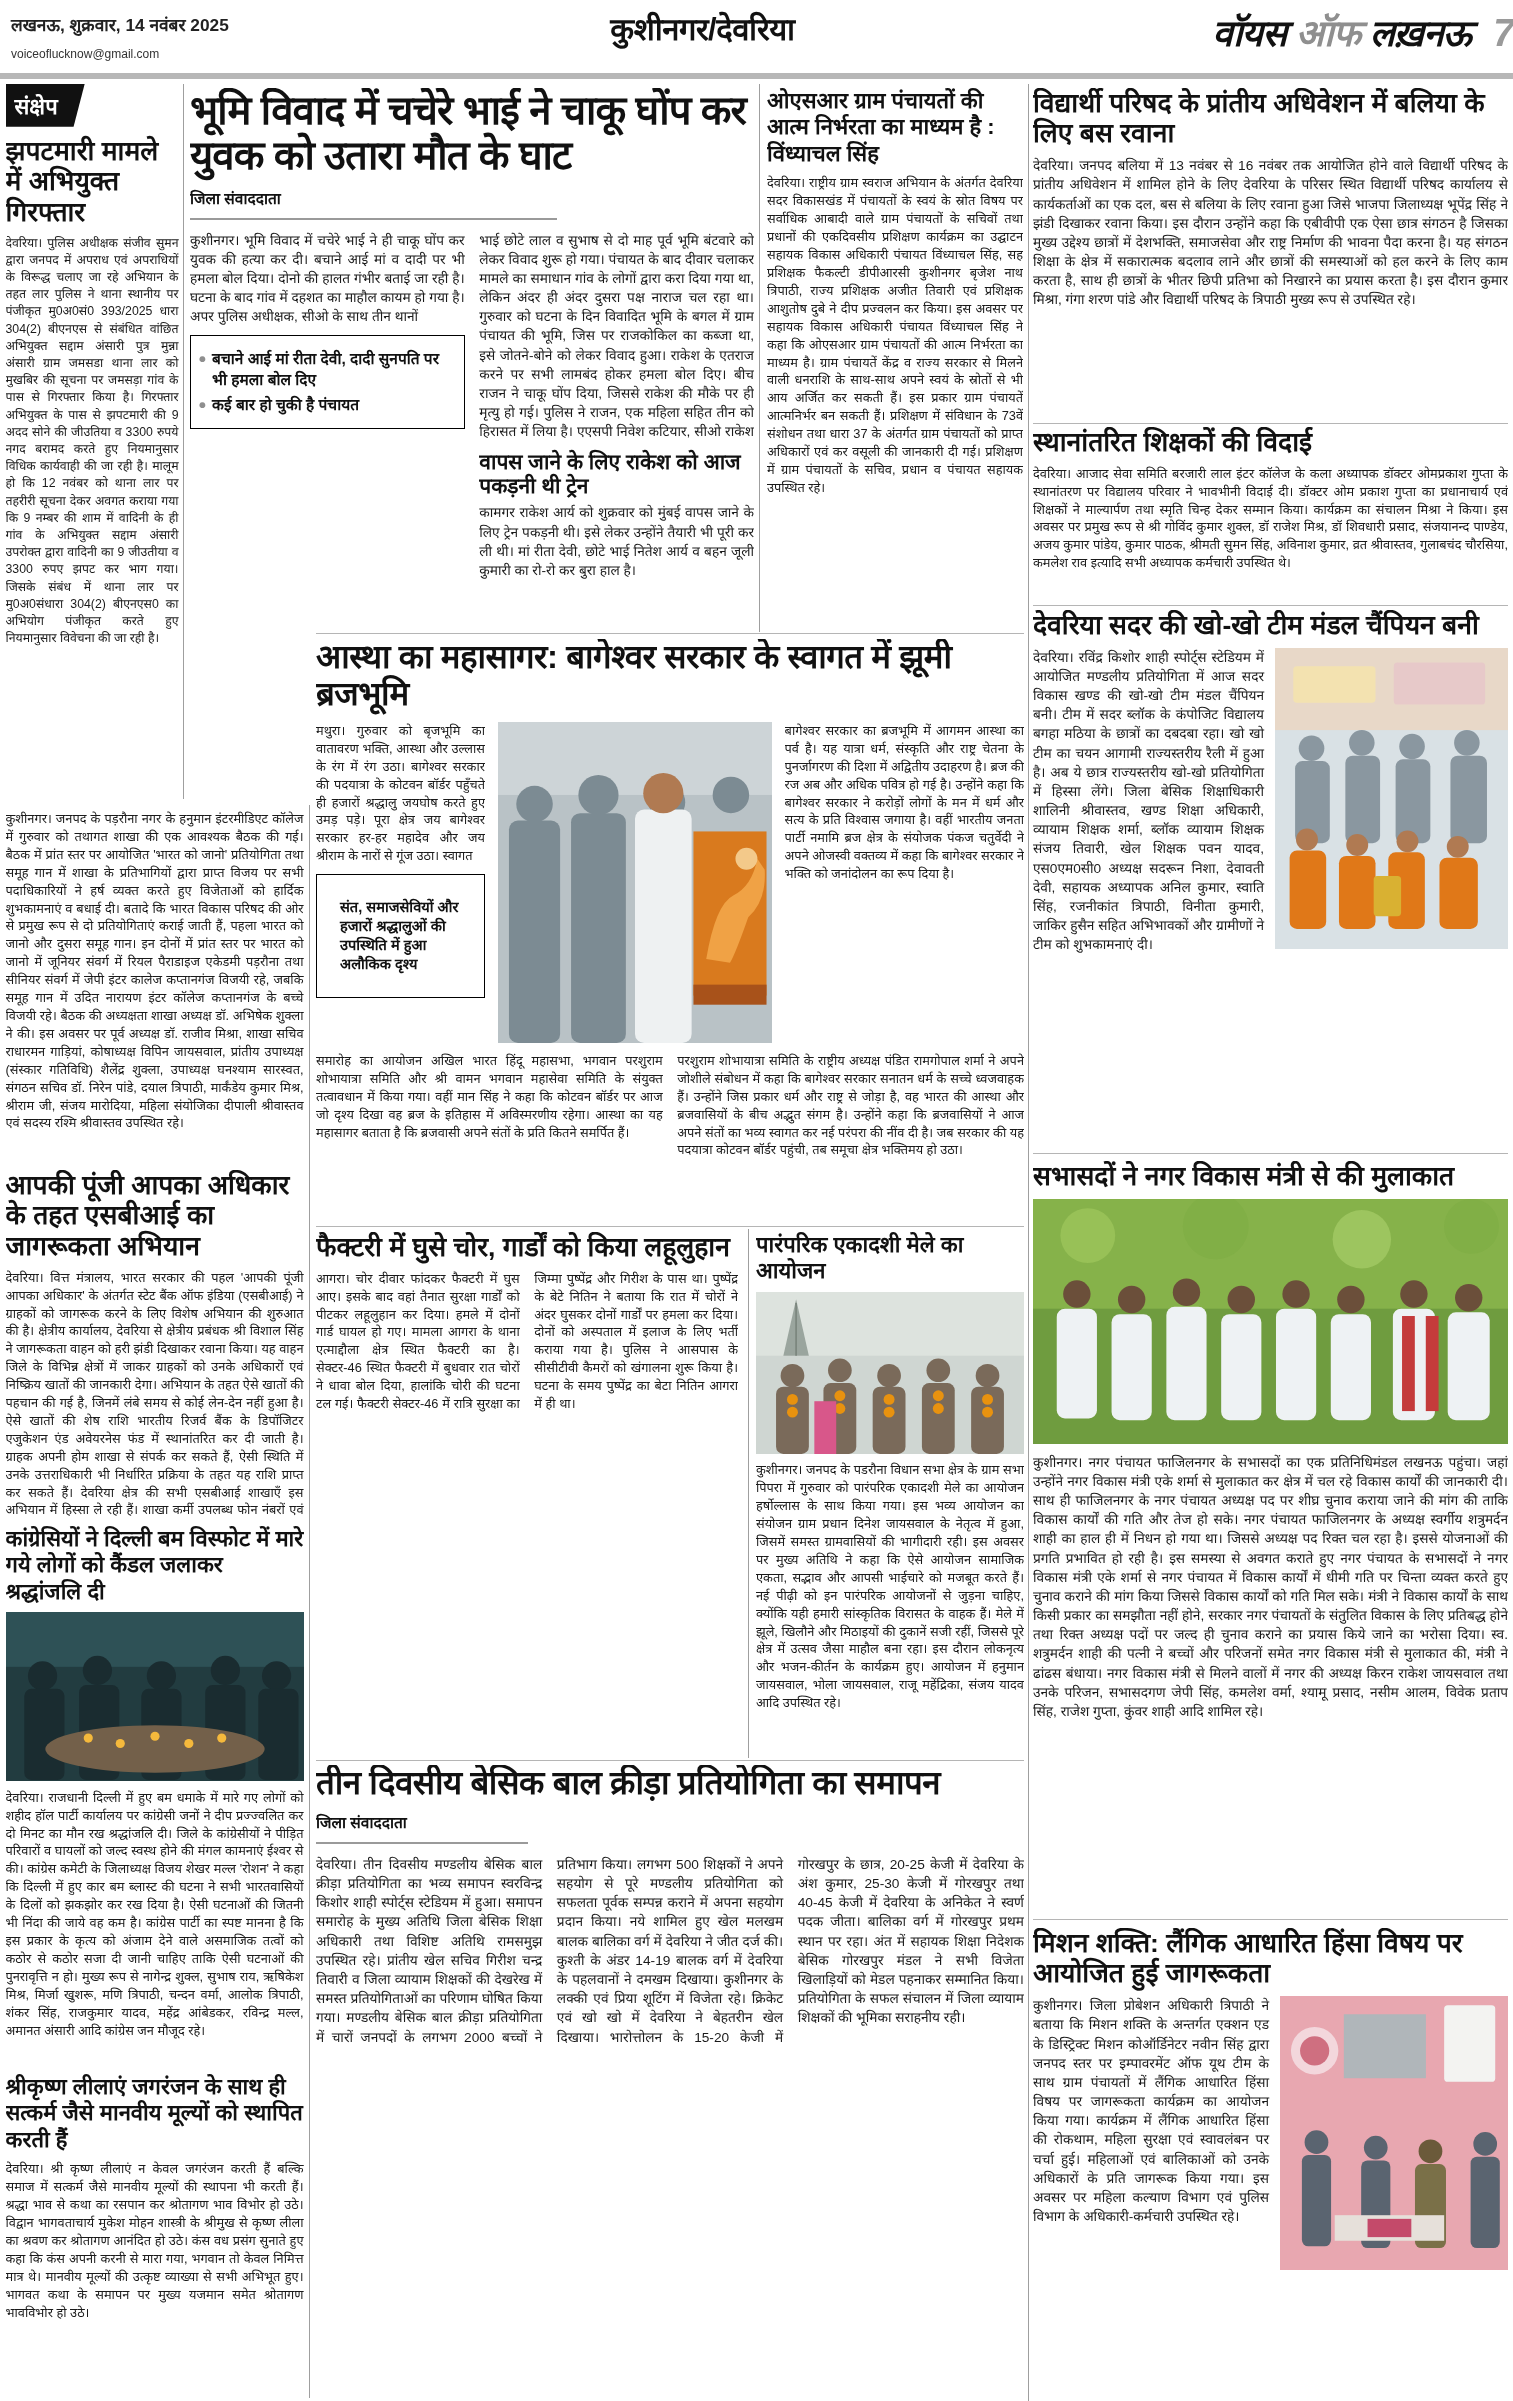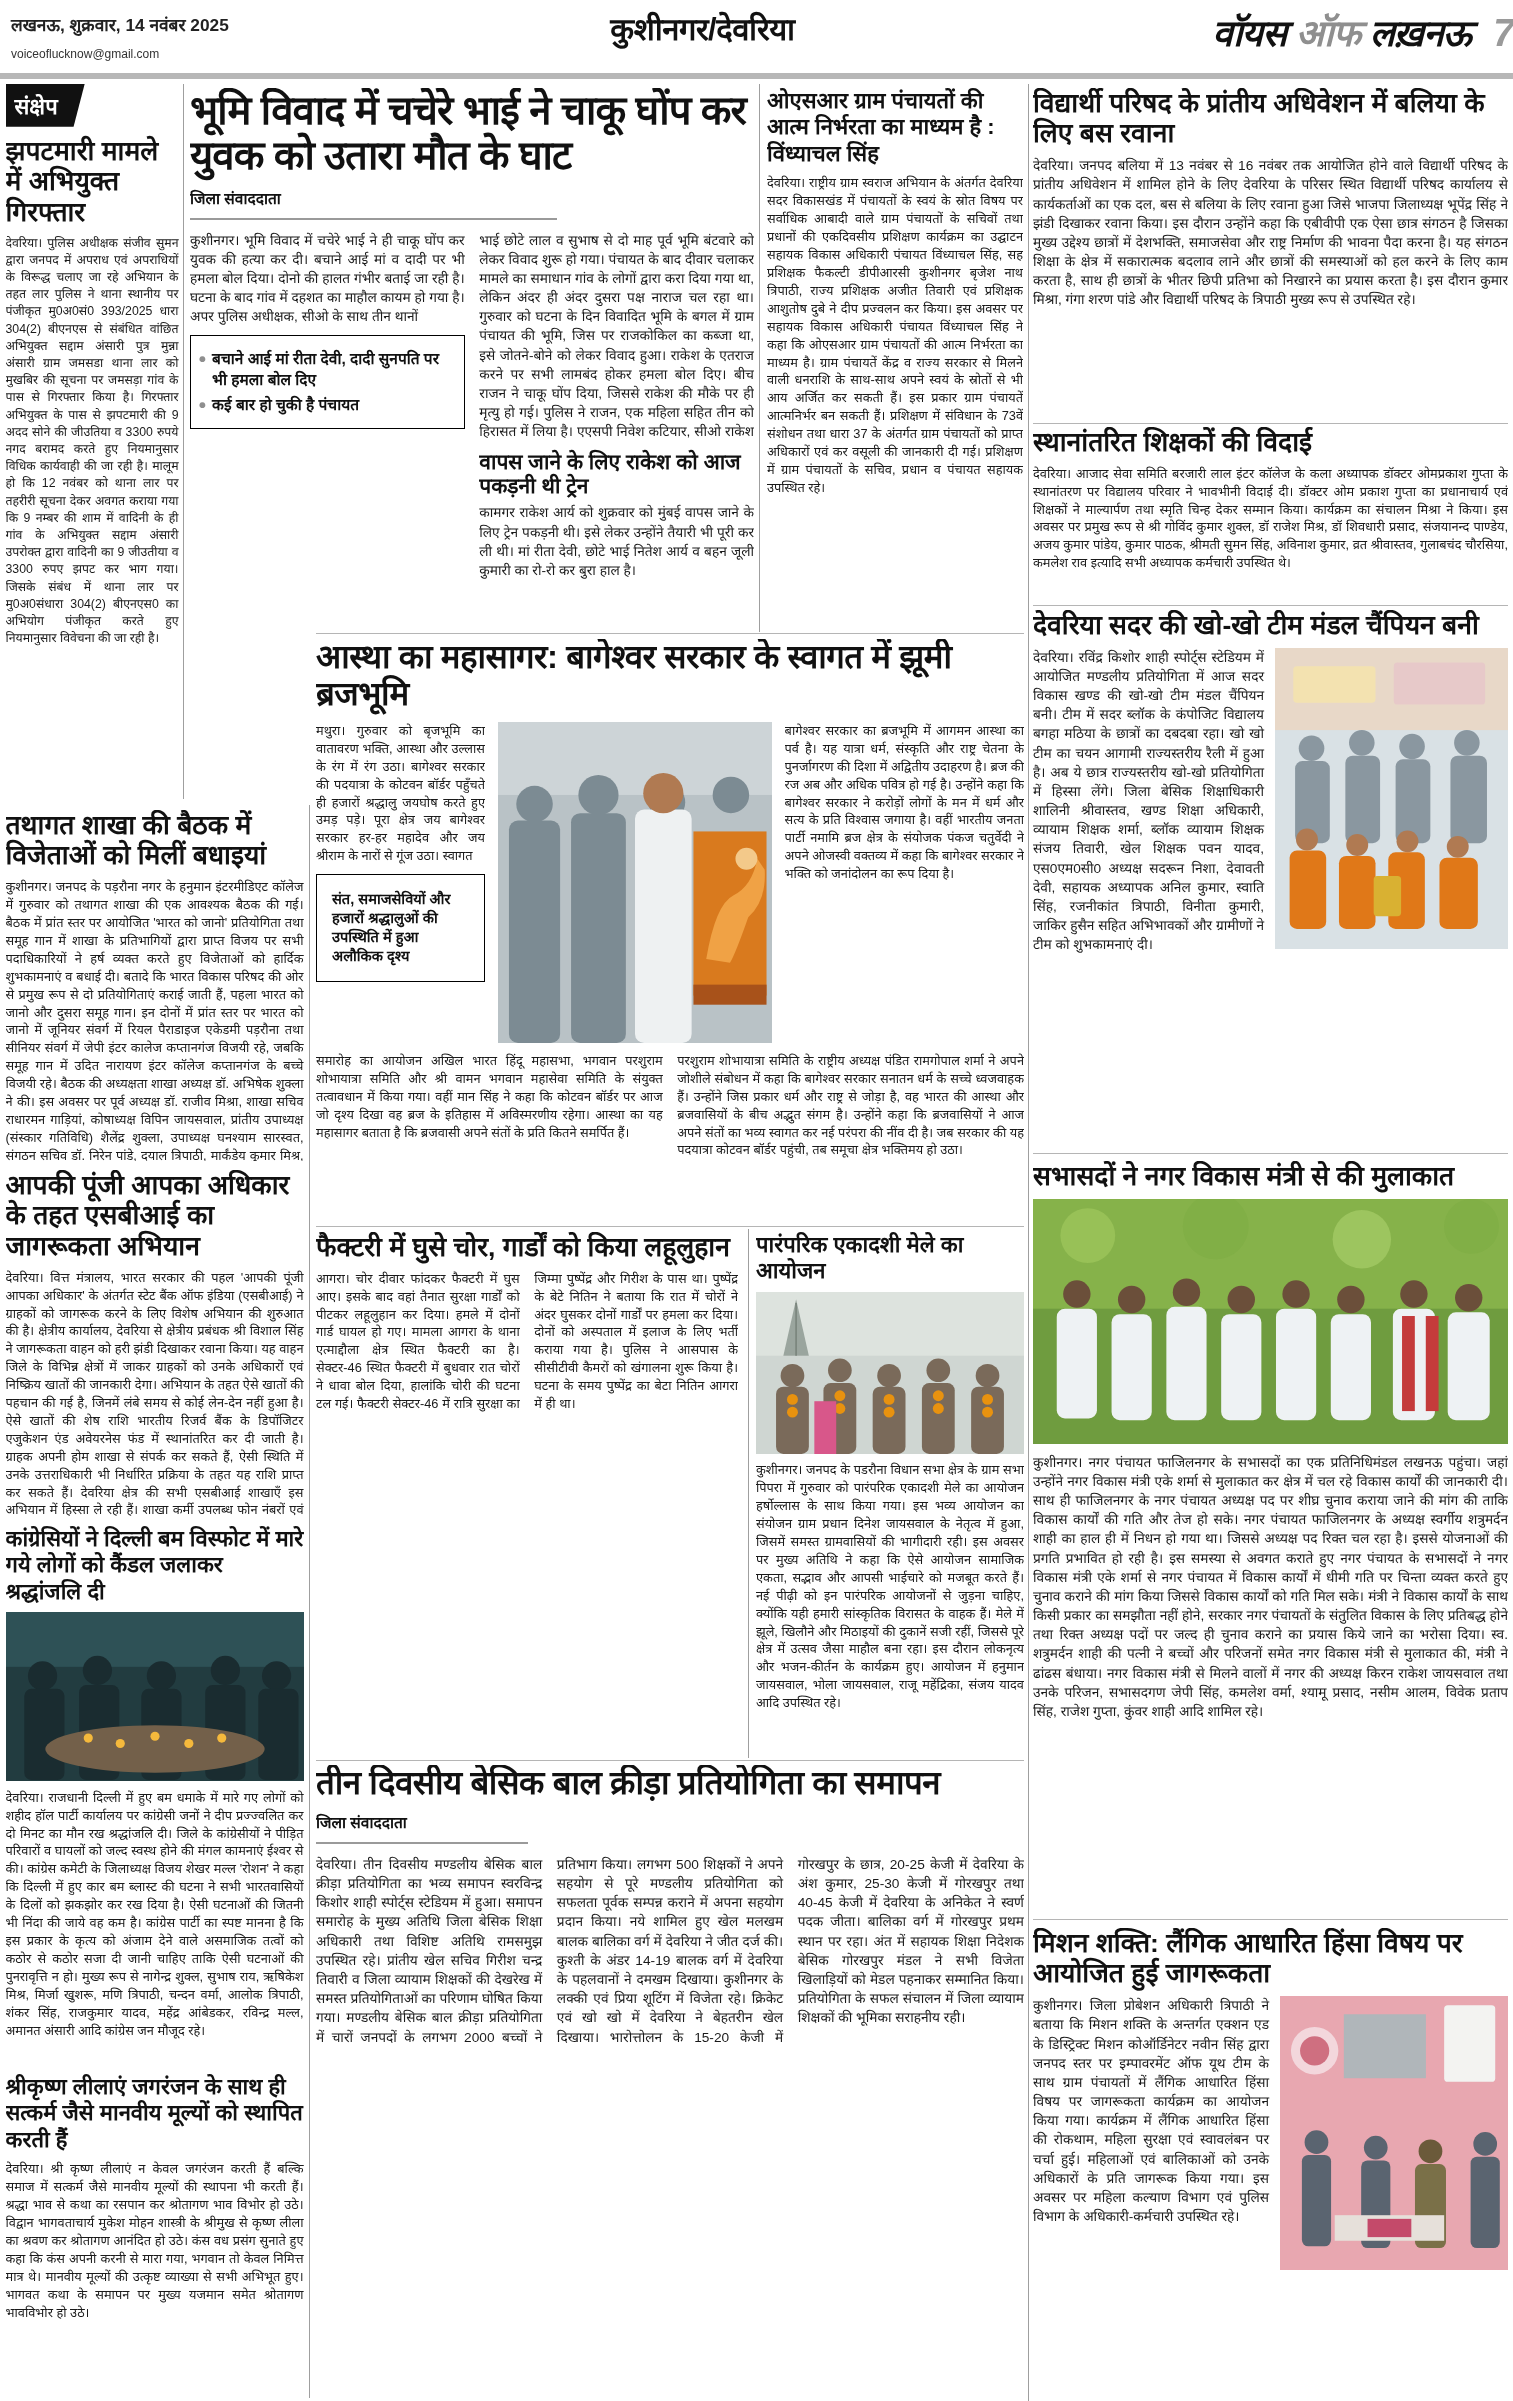--- a/index.html
+++ b/index.html
@@ -25,21 +25,21 @@
   .body-text{font-size:12.8px;line-height:1.4;text-align:justify;color:#1a1a1a;}
   .body-text.big{font-size:13.7px;}
   .byline{font-size:15.5px;font-weight:bold;border-bottom:2.7px solid #9a9a9a;
           padding:0 0 9px 0;margin:3.7px 0 11px 0;width:65%;}
   .twocol{display:flex;gap:14.6px;}
   .col{flex:1;overflow:hidden;}
   .quotebox{border:1.8px solid #000;padding:9px 7.3px;margin:9px 0;font-size:15.5px;font-weight:bold;line-height:1.35;}
   .quotebox .q{display:flex;gap:5.5px;margin:3.7px 0;}
   .quotebox .bullet{color:#8f8f8f;font-size:13.7px;line-height:1.5;}
   .subhead{font-size:21px;font-weight:bold;line-height:1.15;margin:9px 0 5.5px 0;}
-  .boxhead{border:1.8px solid #000;padding:15px;font-size:14.6px;font-weight:bold;line-height:1.3;margin:9px 0;}
+  .boxhead{border:1.8px solid #000;padding:23px;font-size:14.6px;font-weight:bold;line-height:1.3;margin:9px 0;}
   .vrule{position:absolute;width:0.9px;background:#9f9f9f;}
   .hsep{position:absolute;height:0.9px;background:#b5b5b5;}
   .brieftab{background:#111;color:#fff;display:inline-block;font-size:22px;font-weight:bold;
             padding:5.5px 27px 7.3px 9px;clip-path:polygon(0 0,100% 0,86% 100%,0 100%);margin-bottom:9px;}
   .photo{background:#ccc;position:relative;overflow:hidden;}
   .photo svg{display:block;width:100%;height:100%;}
   .cols3{column-count:3;column-gap:14.6px;}
   .cols2{column-count:2;column-gap:14.6px;}
   .floatR{float:right;margin:0 0 7.3px 11px;}
 </style>
@@ -213,21 +213,20 @@
         <circle cx="165" cy="170" r="13" fill="#6b5a3a"></circle>
           <rect x="148" y="184" width="34" height="92" rx="7" fill="#7a7048"></rect>
         <rect x="60" y="240" width="120" height="28" fill="#e6e0da"></rect>
         <rect x="96" y="244" width="48" height="20" fill="#c44a6a"></rect>
       </svg>
     </div>
     <div class="body-text big">कुशीनगर। जिला प्रोबेशन अधिकारी त्रिपाठी ने बताया कि मिशन शक्ति के अन्तर्गत एक्शन एड के डिस्ट्रिक्ट मिशन कोऑर्डिनेटर नवीन सिंह द्वारा जनपद स्तर पर इम्पावरमेंट ऑफ यूथ टीम के साथ ग्राम पंचायतों में लैंगिक आधारित हिंसा विषय पर जागरूकता कार्यक्रम का आयोजन किया गया। कार्यक्रम में लैंगिक आधारित हिंसा की रोकथाम, महिला सुरक्षा एवं स्वावलंबन पर चर्चा हुई। महिलाओं एवं बालिकाओं को उनके अधिकारों के प्रति जागरूक किया गया। इस अवसर पर महिला कल्याण विभाग एवं पुलिस विभाग के अधिकारी-कर्मचारी उपस्थित रहे।</div>
   </div>
 
   <div class="blk" style="left:5.5px;top:810px;width:298px;height:351px;">
-    <h2 class="hl-md">तथागत शाखा की बैठक में विजेताओं को मिलीं बधाइयां</h2>
     <div class="body-text">कुशीनगर। जनपद के पड़रौना नगर के हनुमान इंटरमीडिएट कॉलेज में गुरुवार को तथागत शाखा की एक आवश्यक बैठक की गई। बैठक में प्रांत स्तर पर आयोजित 'भारत को जानो' प्रतियोगिता तथा समूह गान में शाखा के प्रतिभागियों द्वारा प्राप्त विजय पर सभी पदाधिकारियों ने हर्ष व्यक्त करते हुए विजेताओं को हार्दिक शुभकामनाएं व बधाई दी। बतादे कि भारत विकास परिषद की ओर से प्रमुख रूप से दो प्रतियोगिताएं कराई जाती हैं, पहला भारत को जानो और दुसरा समूह गान। इन दोनों में प्रांत स्तर पर भारत को जानो में जूनियर संवर्ग में रियल पैराडाइज एकेडमी पड़रौना तथा सीनियर संवर्ग में जेपी इंटर कालेज कप्तानगंज विजयी रहे, जबकि समूह गान में उदित नारायण इंटर कॉलेज कप्तानगंज के बच्चे विजयी रहे। बैठक की अध्यक्षता शाखा अध्यक्ष डॉ. अभिषेक शुक्ला ने की। इस अवसर पर पूर्व अध्यक्ष डॉ. राजीव मिश्रा, शाखा सचिव राधारमन गाड़ियां, कोषाध्यक्ष विपिन जायसवाल, प्रांतीय उपाध्यक्ष (संस्कार गतिविधि) शैलेंद्र शुक्ला, उपाध्यक्ष घनश्याम सारस्वत, संगठन सचिव डॉ. निरेन पांडे, दयाल त्रिपाठी, मार्कंडेय कुमार मिश्र, श्रीराम जी, संजय मारोदिया, महिला संयोजिका दीपाली श्रीवास्तव एवं सदस्य रश्मि श्रीवास्तव उपस्थित रहे।</div>
   </div>
 
   <div class="blk" style="left:5.5px;top:1170px;width:298px;height:347px;">
     <h2 class="hl-md">आपकी पूंजी आपका अधिकार के तहत एसबीआई का जागरूकता अभियान</h2>
     <div class="body-text">देवरिया। वित्त मंत्रालय, भारत सरकार की पहल 'आपकी पूंजी आपका अधिकार' के अंतर्गत स्टेट बैंक ऑफ इंडिया (एसबीआई) ने ग्राहकों को जागरूक करने के लिए विशेष अभियान की शुरुआत की है। क्षेत्रीय कार्यालय, देवरिया से क्षेत्रीय प्रबंधक श्री विशाल सिंह ने जागरूकता वाहन को हरी झंडी दिखाकर रवाना किया। यह वाहन जिले के विभिन्न क्षेत्रों में जाकर ग्राहकों को उनके अधिकारों एवं निष्क्रिय खातों की जानकारी देगा। अभियान के तहत ऐसे खातों की पहचान की गई है, जिनमें लंबे समय से कोई लेन-देन नहीं हुआ है। ऐसे खातों की शेष राशि भारतीय रिजर्व बैंक के डिपॉजिटर एजुकेशन एंड अवेयरनेस फंड में स्थानांतरित कर दी जाती है। ग्राहक अपनी होम शाखा से संपर्क कर सकते हैं, ऐसी स्थिति में उनके उत्तराधिकारी भी निर्धारित प्रक्रिया के तहत यह राशि प्राप्त कर सकते हैं। देवरिया क्षेत्र की सभी एसबीआई शाखाएँ इस अभियान में हिस्सा ले रही हैं। शाखा कर्मी उपलब्ध फोन नंबरों एवं व्यक्तिगत संपर्क के माध्यम से ग्राहकों से जुड़कर उन्हें निष्क्रिय खातों के पुनः सक्रियण और अधिकारों के संबंध में जागरूक कर रहे है।</div>
   </div>
 
   <div class="blk" style="left:5.5px;top:1526px;width:298px;height:543px;">
     <h2 class="hl-sm">कांग्रेसियों ने दिल्ली बम विस्फोट में मारे गये लोगों को कैंडल जलाकर श्रद्धांजलि दी</h2>

